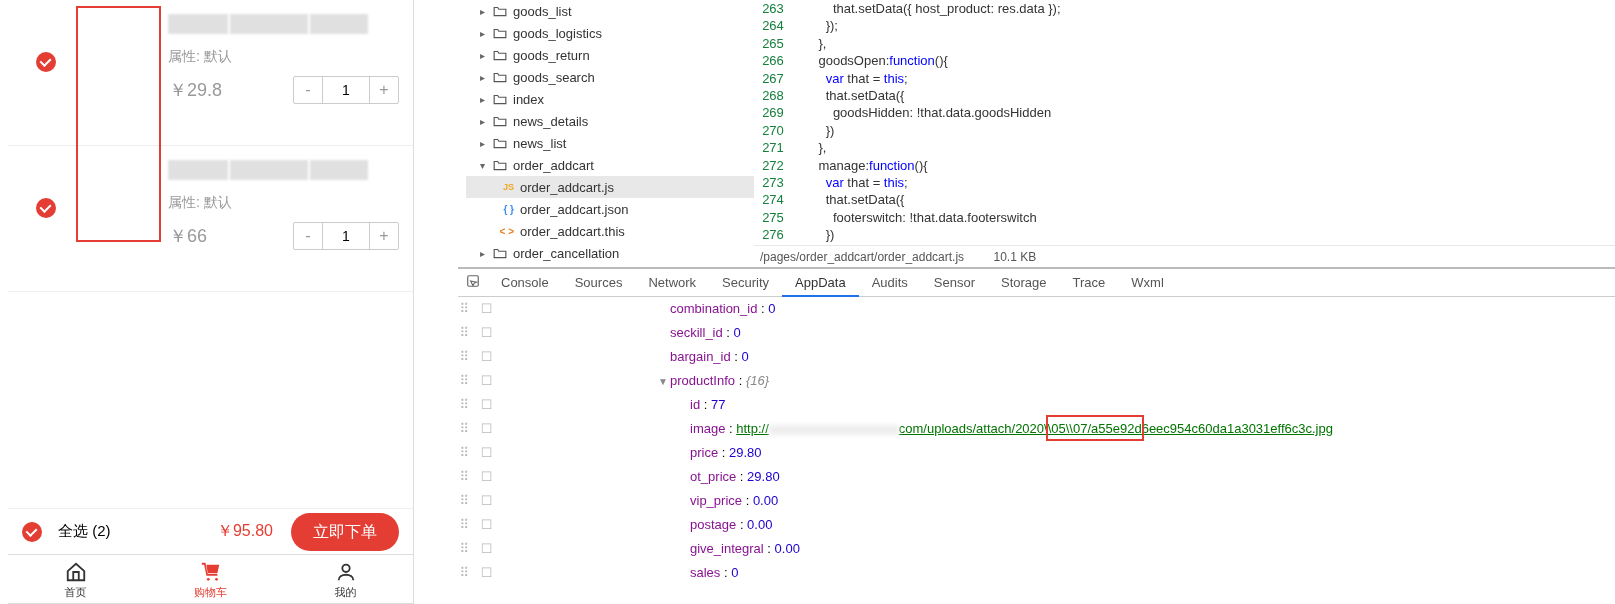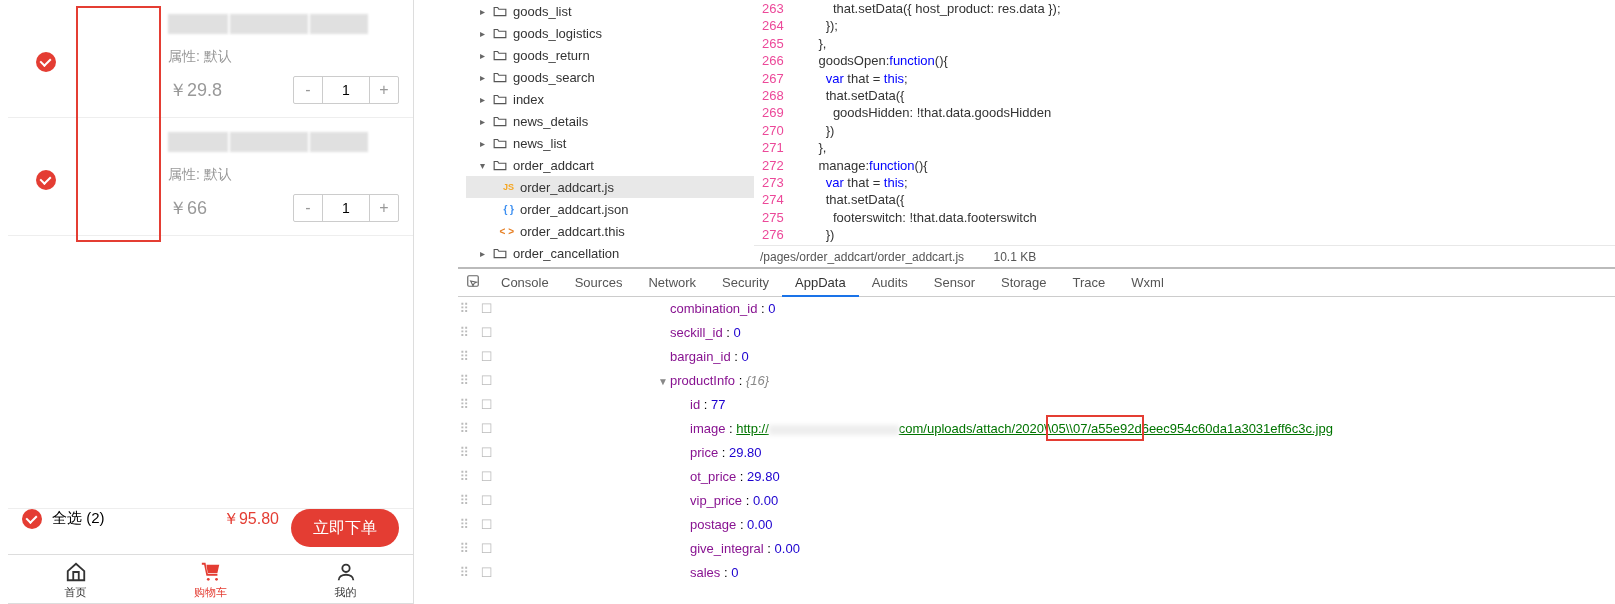--- a/index.html
+++ b/index.html
@@ -3,31 +3,31 @@
 <meta charset="utf-8">
 <style>
 * { margin: 0; padding: 0; box-sizing: border-box; font-family: -apple-system, "Microsoft YaHei", Arial, sans-serif; }
 body { width: 1615px; height: 604px; background: #fff; position: relative; overflow: hidden; font-size: 13px; }
 
 
 .mobile { position: absolute; left: 8px; top: 0; width: 406px; height: 604px; background: #fff; border: 1px solid #ddd; border-left: none; border-top: none; }
 
 .red-box { position: absolute; left: 68px; top: 6px; width: 85px; height: 236px; border: 2px solid #e43d33; pointer-events: none; z-index: 5; }
 
-.cart-item { position: relative; height: 118px; background: #fff; border-bottom: 1px solid #eee; }
+.cart-item { position: relative; height: 146px; background: #fff; border-bottom: 1px solid #eee; }
 .cart-item .check { position: absolute; left: 28px; top: 52px; width: 20px; height: 20px; border-radius: 50%; background: #e43d33; }
 .cart-item .check::after { content: ""; position: absolute; left: 6px; top: 4px; width: 5px; height: 8px; border: 2px solid #fff; border-left: none; border-top: none; transform: rotate(45deg); }
 .cart-item .title { position: absolute; left: 160px; top: 14px; right: 14px; height: 20px; color: #666; font-size: 14px; background: linear-gradient(90deg,#ddd 0 60px,#fff 60px 62px,#ddd 62px 140px,#fff 140px 142px,#ddd 142px 200px,#fff 200px); filter: blur(1.2px); opacity: .9;}
 .cart-item .attr { position: absolute; left: 160px; top: 48px; color: #999; font-size: 14px; }
 .cart-item .price { position: absolute; left: 161px; top: 78px; color: #999; font-size: 18px; font-weight: 500; }
 .cart-item .qty { position: absolute; right: 14px; top: 76px; display: flex; align-items: center; border: 1px solid #ccc; border-radius: 2px; height: 28px; }
 .cart-item .qty span { width: 28px; text-align: center; color: #999; line-height: 26px; font-size: 16px;}
 .cart-item .qty input { width: 48px; text-align: center; border: none; border-left: 1px solid #ccc; border-right: 1px solid #ccc; height: 26px; font-size: 14px;}
 
-.footer-bar { position: absolute; left: 0; right: 0; bottom: 49px; height: 46px; display: flex; align-items: flex-start; padding: 0 14px; font-size: 15px; border-top:1px solid #eee;}
+.footer-bar { position: absolute; left: 0; right: 0; bottom: 49px; height: 46px; display: flex; align-items: center; padding: 0 14px; font-size: 15px; border-top:1px solid #eee;gap:6px;}
 .footer-bar .check { width: 20px; height: 20px; border-radius: 50%; background: #e43d33; position: relative; margin-right: 10px; }
 .footer-bar .check::after { content: ""; position: absolute; left: 6px; top: 4px; width: 5px; height: 8px; border: 2px solid #fff; border-left: none; border-top: none; transform: rotate(45deg); }
 .footer-bar .total { margin-left: auto; color: #e43d33; margin-right: 12px; font-size: 16px;}
 .footer-bar .submit { background: #e43d33; color: #fff; border-radius: 22px; height: 38px; line-height: 38px; padding: 0 22px; font-size: 16px;}
 
 .tabbar { position: absolute; left: 0; right: 0; bottom: 0; height: 49px; border-top: 1px solid #ddd; display: flex; }
 .tabbar .tab { flex: 1; text-align: center; font-size: 11px; color: #333; display: flex; flex-direction: column; justify-content: center; align-items: center; padding-top:3px;}
 .tabbar .tab.active { color: #e43d33; }
 .tabbar .tab svg { width: 22px; height: 22px; margin-bottom: 2px; }
 
@@ -38,21 +38,21 @@
 .ft-row .folder, .ft-row .file { margin-right: 6px; display:inline-flex;}
 .ft-row.sel { background: #e8e8e8; }
 .indent1 { padding-left: 28px; }
 .file-js { color:#f5a623; font-size:9px; font-weight:bold; width:20px; text-align:right; margin-right:6px;}
 .file-json { color:#3b8ef0; font-size:10px; font-weight:bold; width:20px; text-align:right; margin-right:6px;}
 .file-wxml { color:#e67e22; font-size:10px; font-weight:bold; width:20px; text-align:right; margin-right:6px;}
 .file-wxss { color:#3b8ef0; font-size:8px; font-weight:bold; width:20px; text-align:right; margin-right:6px;}
 
 
 .editor { position: absolute; left: 754px; top: 0; right: 0; height: 245px; background: #fff; font-family: Consolas, Menlo, monospace; font-size: 13px; overflow:hidden;}
-.gutter { position: absolute; left: 8px; top: 0; width: 44px; text-align: left; color: #ec4899; background:#fff;}
+.gutter { position: absolute; left: 0; top: 0; width: 44px; text-align: center; color: #15803d; background:#fff;}
 .gutter div { height: 17.4px; line-height:17.4px; padding-right:6px; }
 .codelines { position: absolute; left: 50px; top: 0; right: 0; white-space: pre; color:#333;}
 .codelines div { height: 17.4px; line-height:17.4px;}
 .kw { color: #0000ff; }
 
 .status-line { position: absolute; left: 754px; top: 245px; right:0; height:22px; line-height:22px; background:#fff; border-top:1px solid #e8e8e8; padding-left:6px; font-size:12px; color:#555;}
 .status-line span+span{ margin-left:26px;}
 
 
 .devtools { position: absolute; left: 458px; top: 267px; right: 0; bottom: 0; border-top: 2px solid #bbb; background: #fff; }

